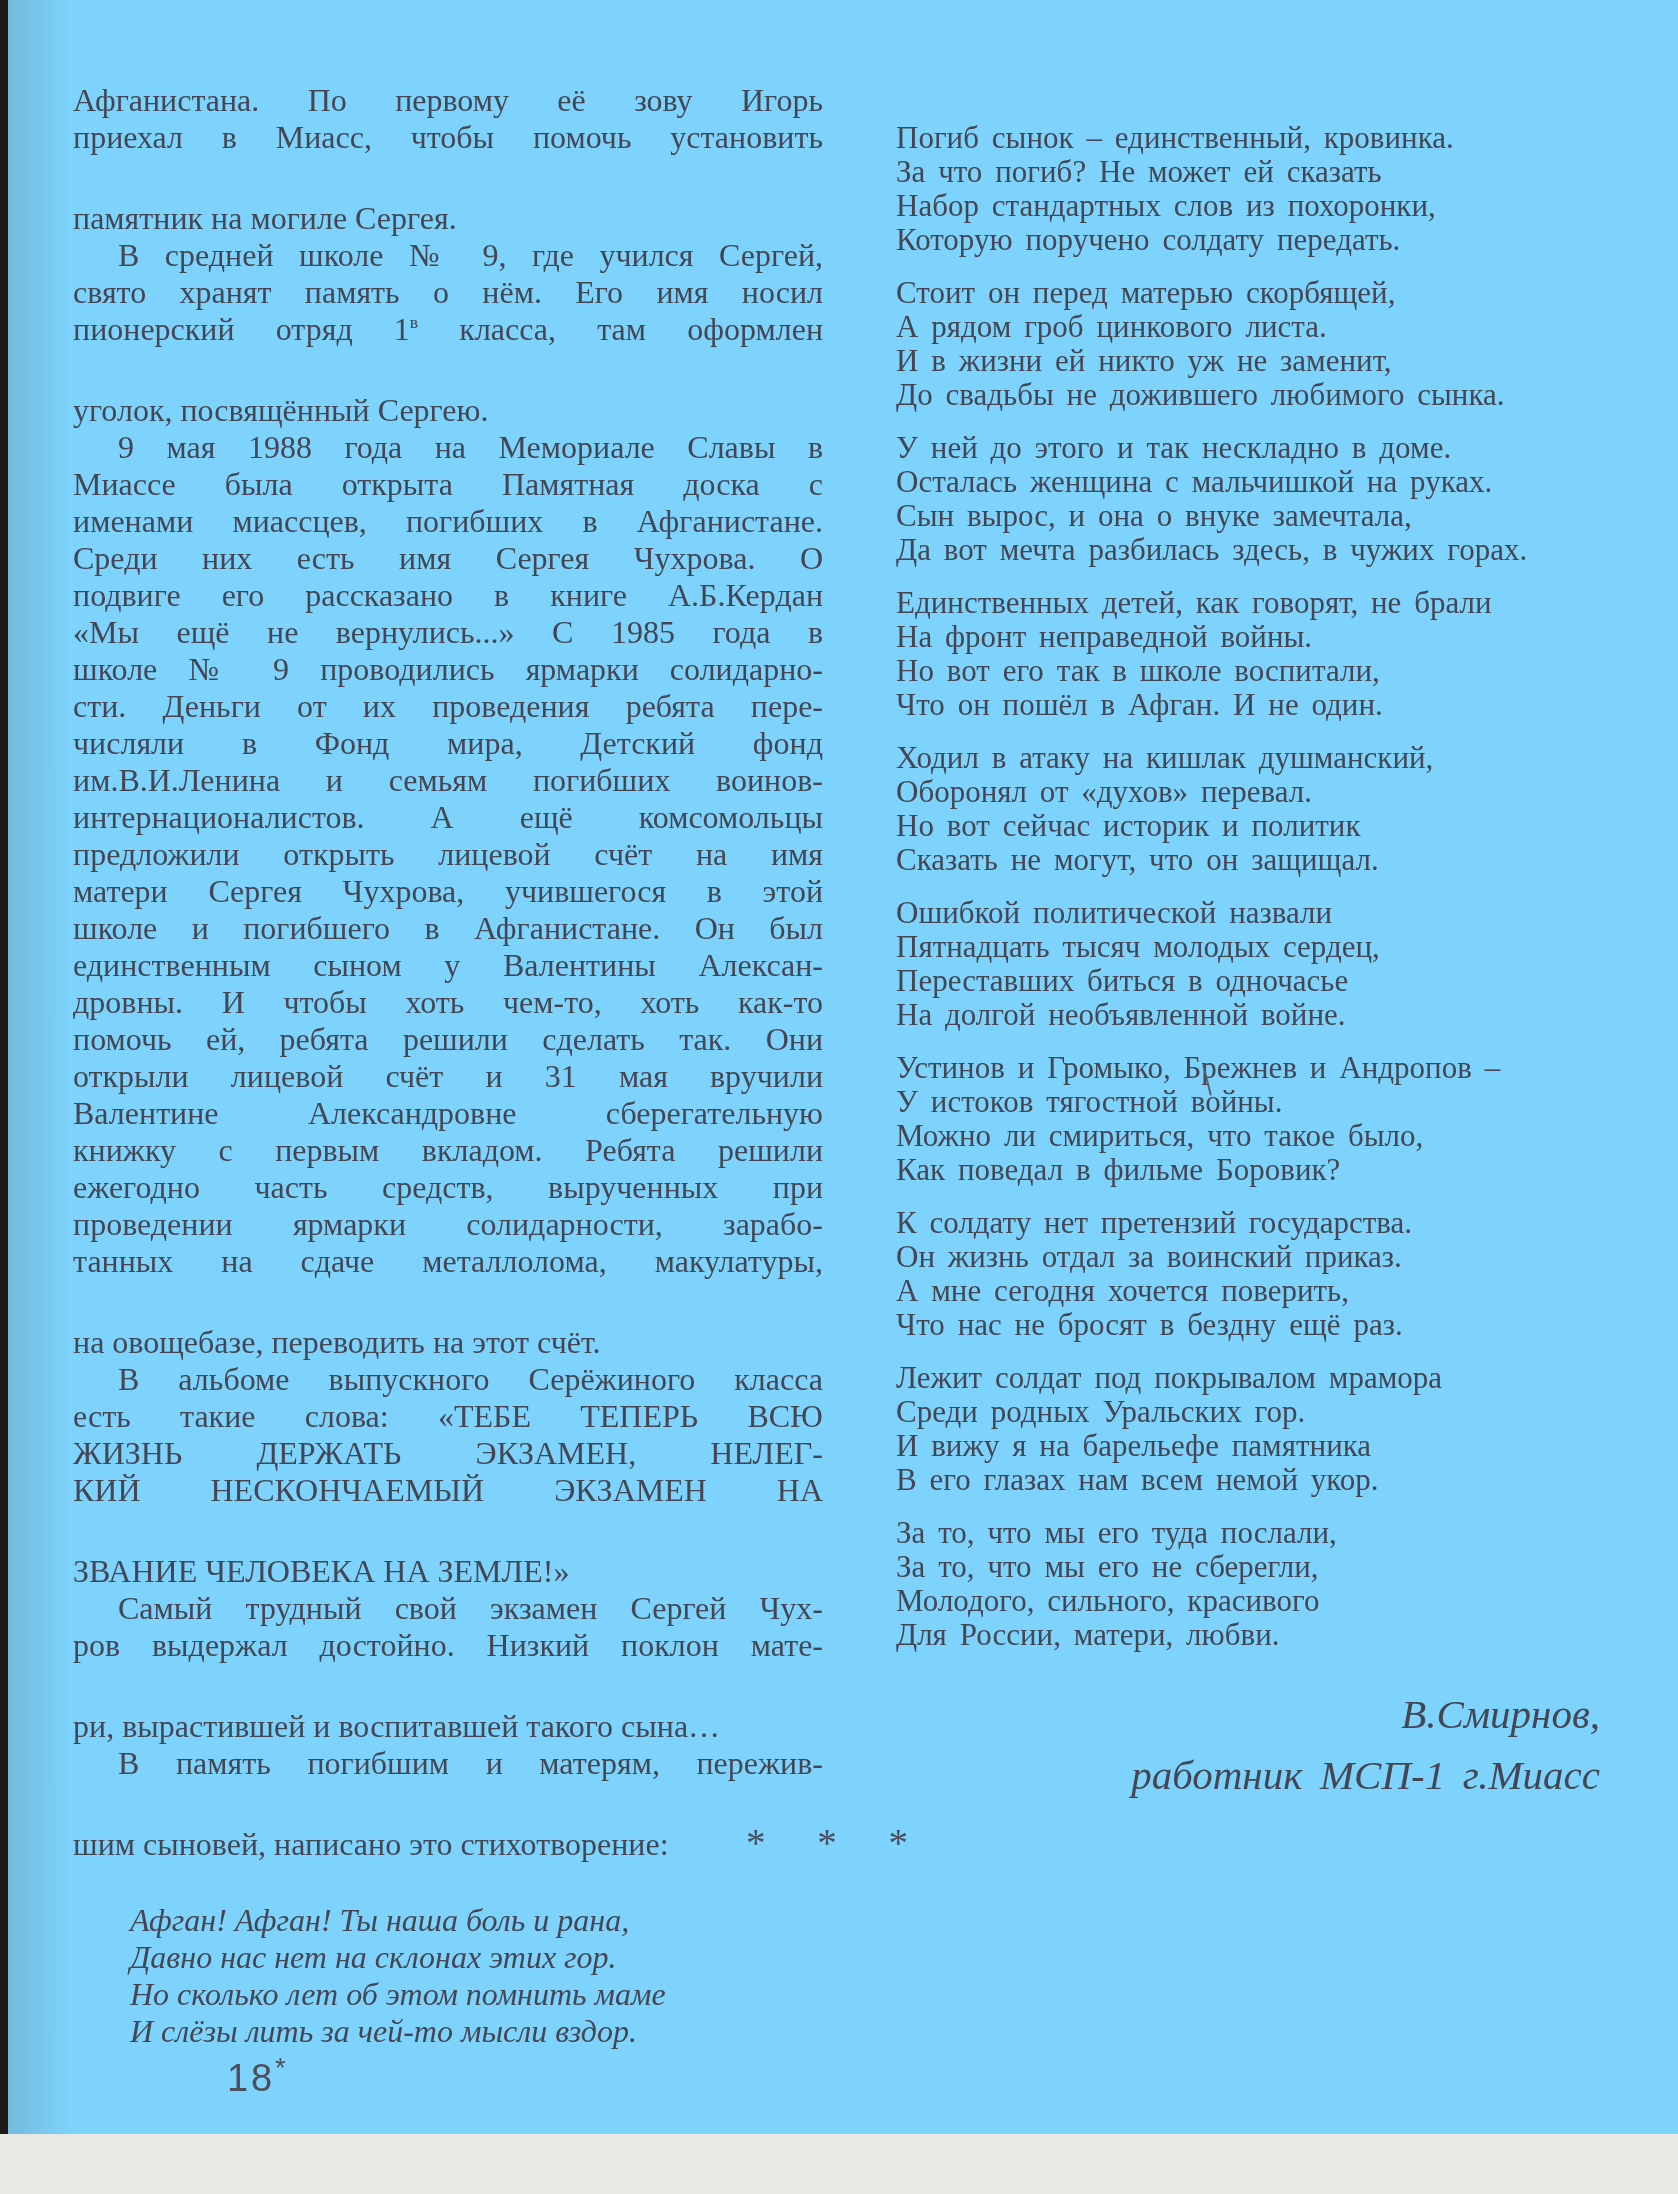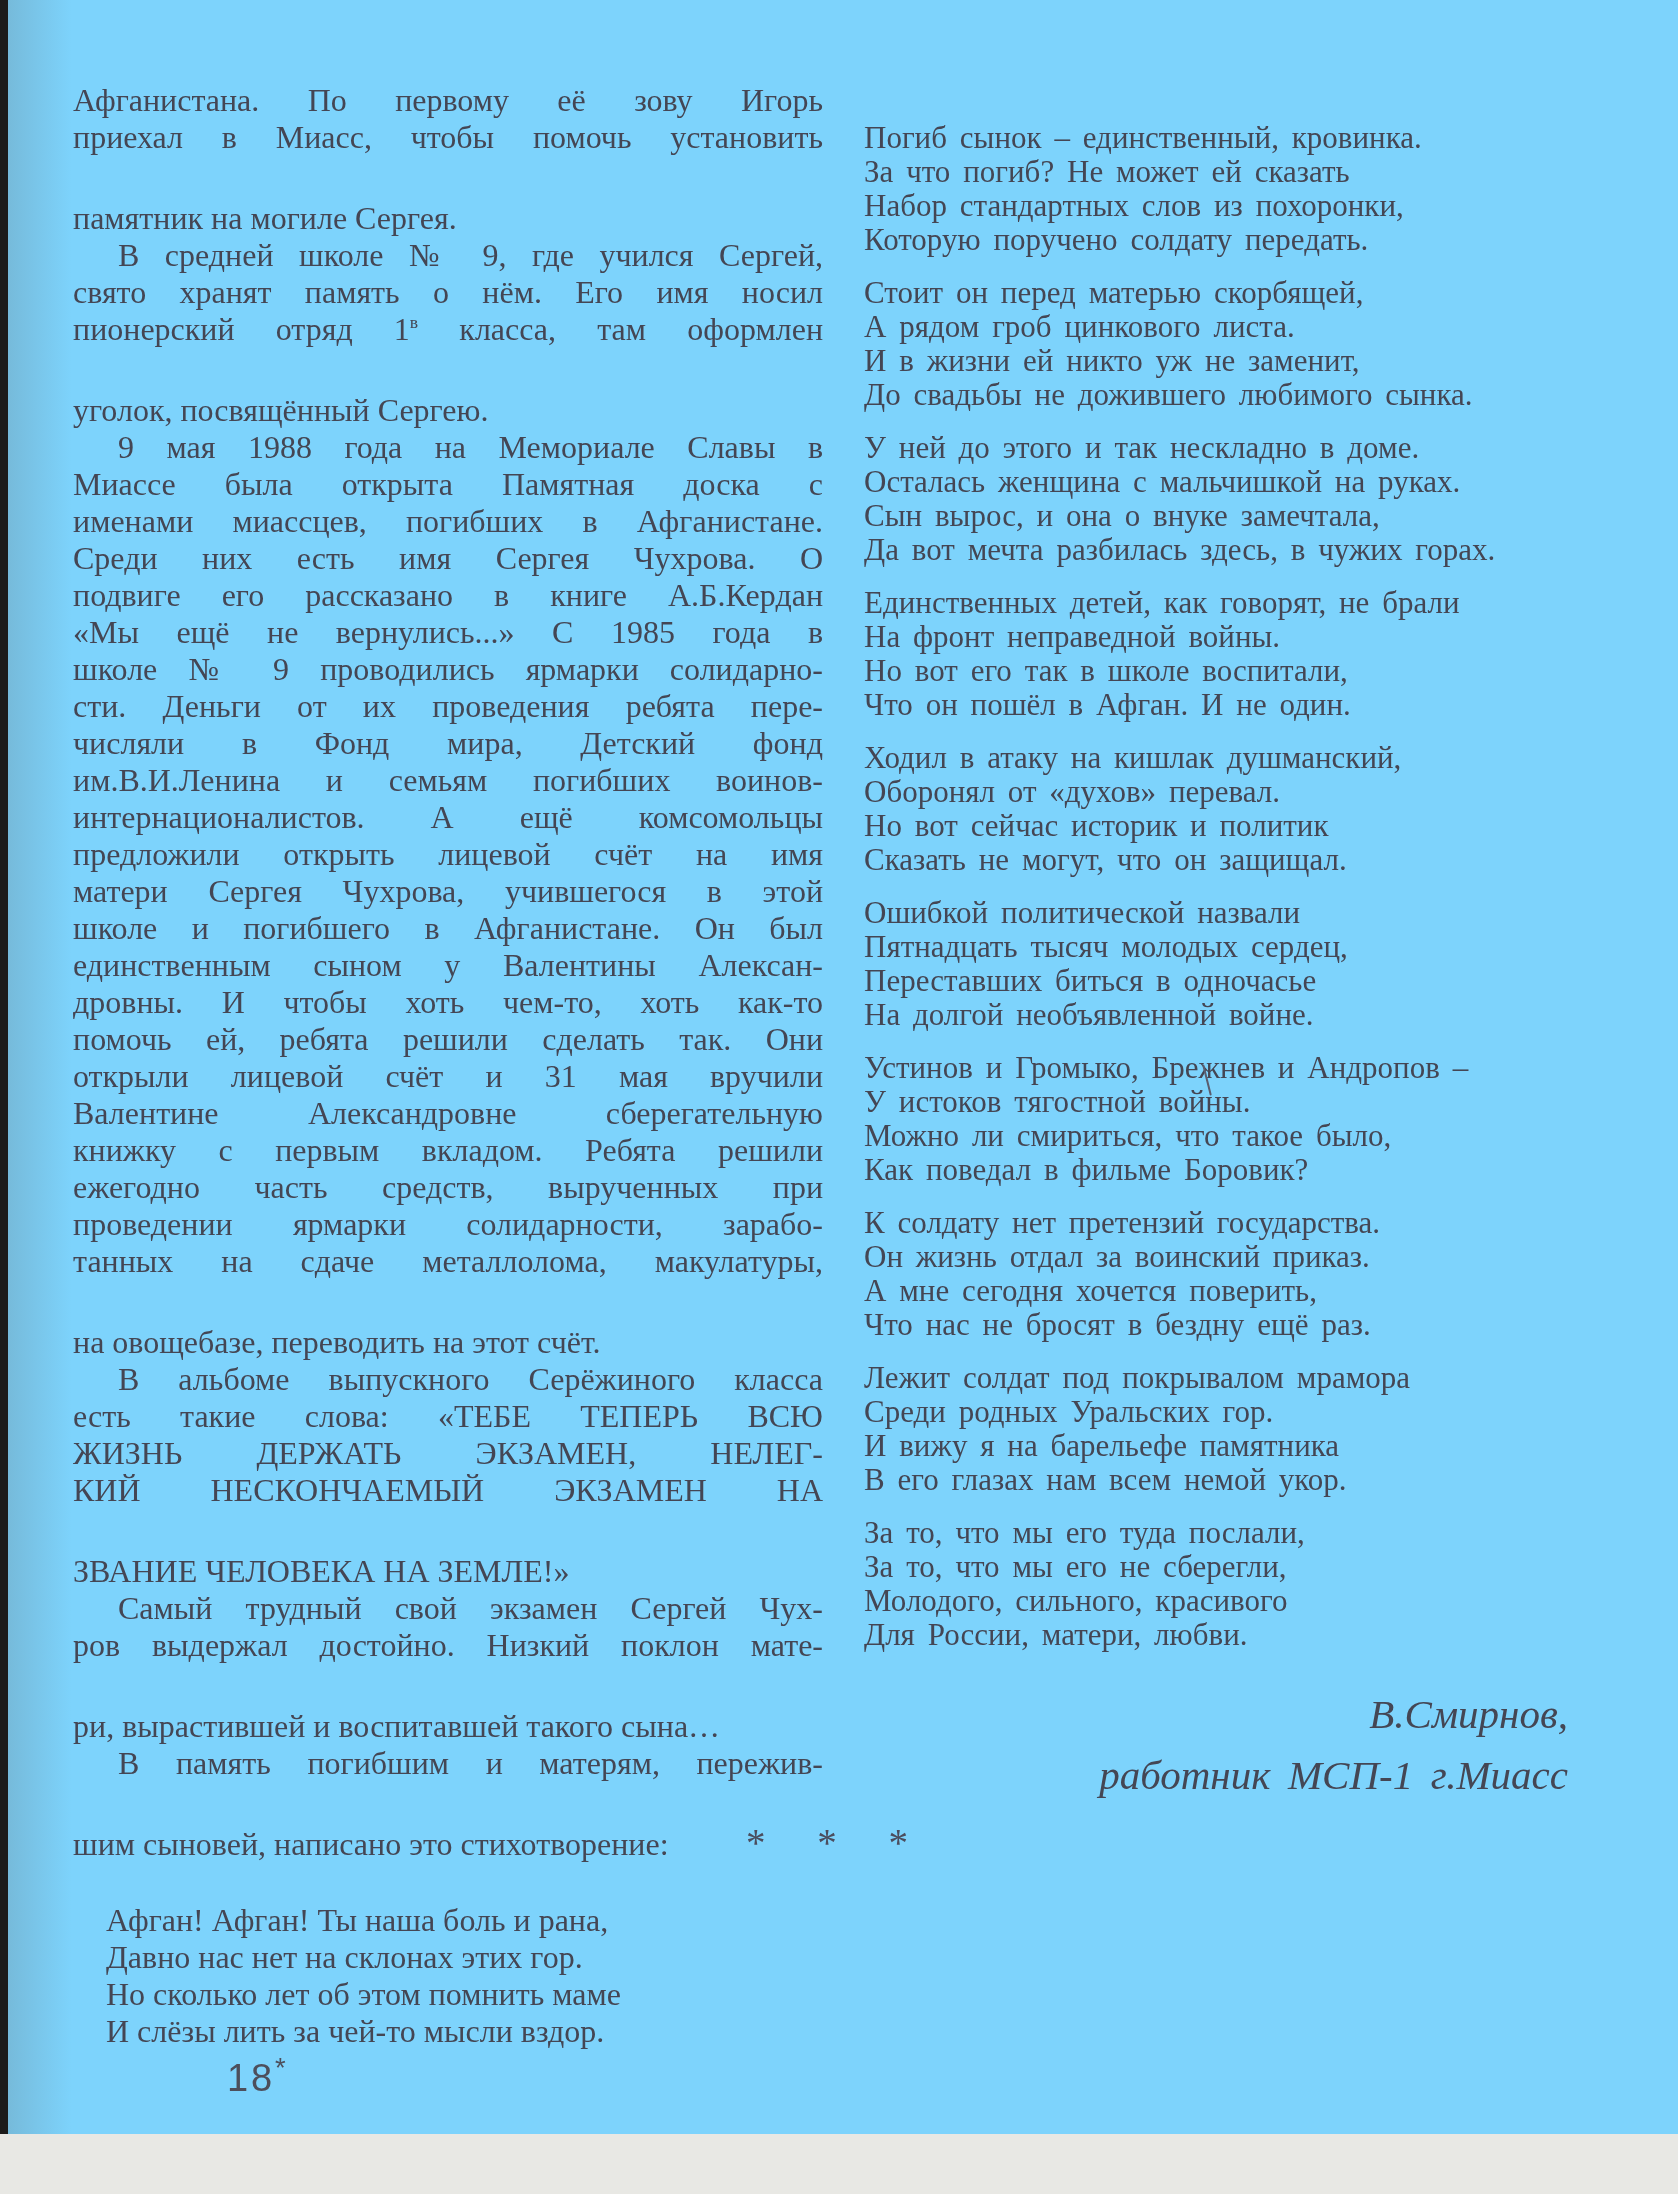--- a/index.html
+++ b/index.html
@@ -36,25 +36,25 @@
   
   .col-left {
     position: absolute; left: 73px; top: 82px; width: 750px;
     font-size: 32px; line-height: 37px;
     color: #444654;
   }
   .jline { text-align: justify; text-align-last: justify; }
   .jline.lastline { text-align-last: left; margin-top: 44px; }
   .jline.indent { text-indent: 45px; }
   sup { font-size: 0.55em; vertical-align: super; line-height: 0; }
-  .quatrain { margin-top: 39px; margin-left: 33px; }
+  .quatrain { margin-top: 39px; margin-left: 57px; font-style: italic; }
   .pline { text-align: left; }
   
   .col-right {
-    position: absolute; left: 864px; top: 121px; width: 732px;
+    position: absolute; left: 896px; top: 121px; width: 732px;
     font-size: 31px; line-height: 34px;
     word-spacing: 5.1px;
     color: #444654;
   }
   .stanza { margin: 0 0 19px 0; }
   .signature {
     margin-top: 32px;
     text-align: right;
     padding-right: 28px;
     font-style: italic;

